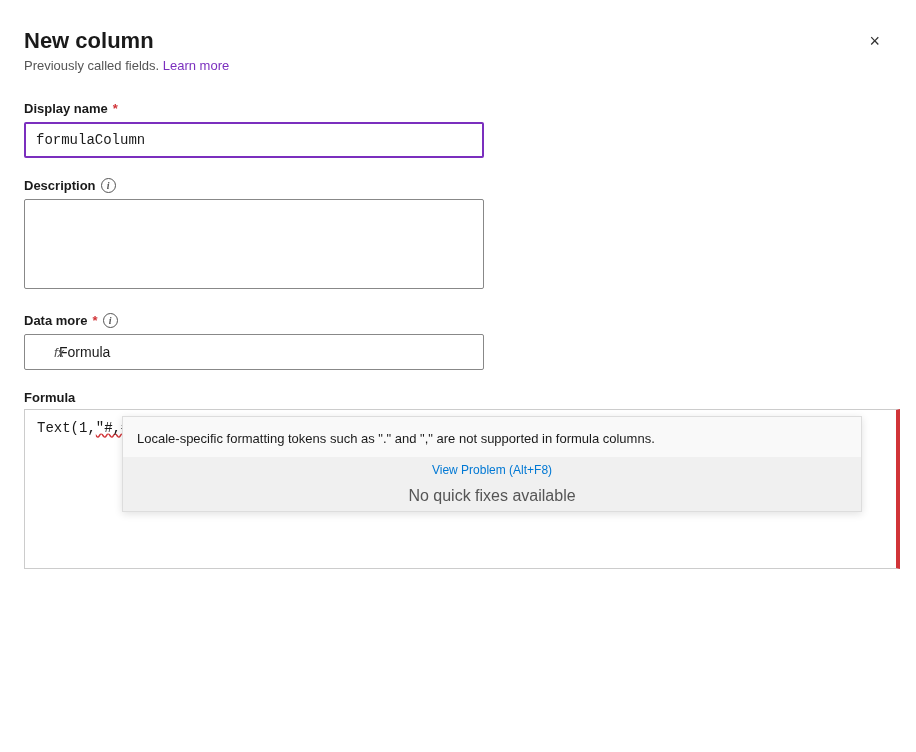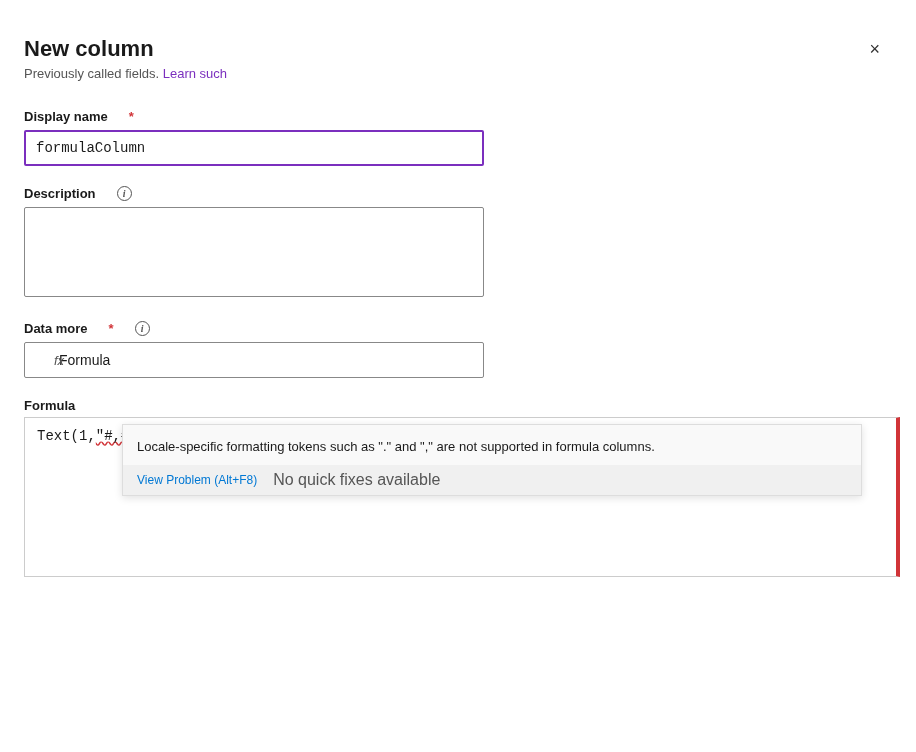--- a/index.html
+++ b/index.html
@@ -13,21 +13,21 @@
       background: #fff;
       width: 916px;
       height: 752px;
       overflow: hidden;
     }
 
     .dialog {
       background: #fff;
       width: 916px;
       height: 752px;
-      padding: 36px 32px 28px 24px;
+      padding: 28px 32px 28px 24px;
       position: relative;
     }
 
     .dialog-header {
       display: flex;
       justify-content: space-between;
       align-items: flex-start;
       margin-bottom: 4px;
     }
 
@@ -63,21 +63,21 @@
       margin-bottom: 20px;
     }
 
     .field-label {
       font-size: 13px;
       font-weight: 600;
       color: #1a1a1a;
       margin-bottom: 6px;
       display: flex;
       align-items: center;
-      gap: 21px;
+      gap: 5px;
     }
 
     .required-star {
       color: #d13438;
       font-size: 13px;
     }
 
     .info-icon {
       display: inline-flex;
       align-items: center;
@@ -182,24 +182,25 @@
     .tooltip-message {
       font-size: 13px;
       color: #1a1a1a;
       line-height: 1.5;
       margin-bottom: 8px;
     }
 
     .tooltip-actions {
       display: flex;
       align-items: center;
-      gap: 16px;
+      gap: 10px;
       background: #f0f0f0;
       margin: 0 -14px -8px -14px;
       padding: 6px 14px;
+      flex-direction: column;
     }
 
     .view-problem-link {
       color: #0078d4;
       font-size: 12px;
       text-decoration: none;
       cursor: pointer;
     }
 
     .no-quick-fixes {
@@ -250,21 +251,21 @@
 <body>
 
 <div class="dialog">
   <div class="dialog-header">
     <h1 class="dialog-title">New column</h1>
     <button class="close-button">×</button>
   </div>
 
   <p class="subtitle">
     <span>Previously called fields.</span>
-    <a href="#" class="learn-more">Learn such</a>
+    <a href="#" class="learn-more">Learn more</a>
   </p>
 
   <div class="field-section">
     <label class="field-label">
       <span>Display name</span>
       <span class="required-star">*</span>
     </label>
     <input type="text" class="text-input" value="formulaColumn" style="">
   </div>
 

